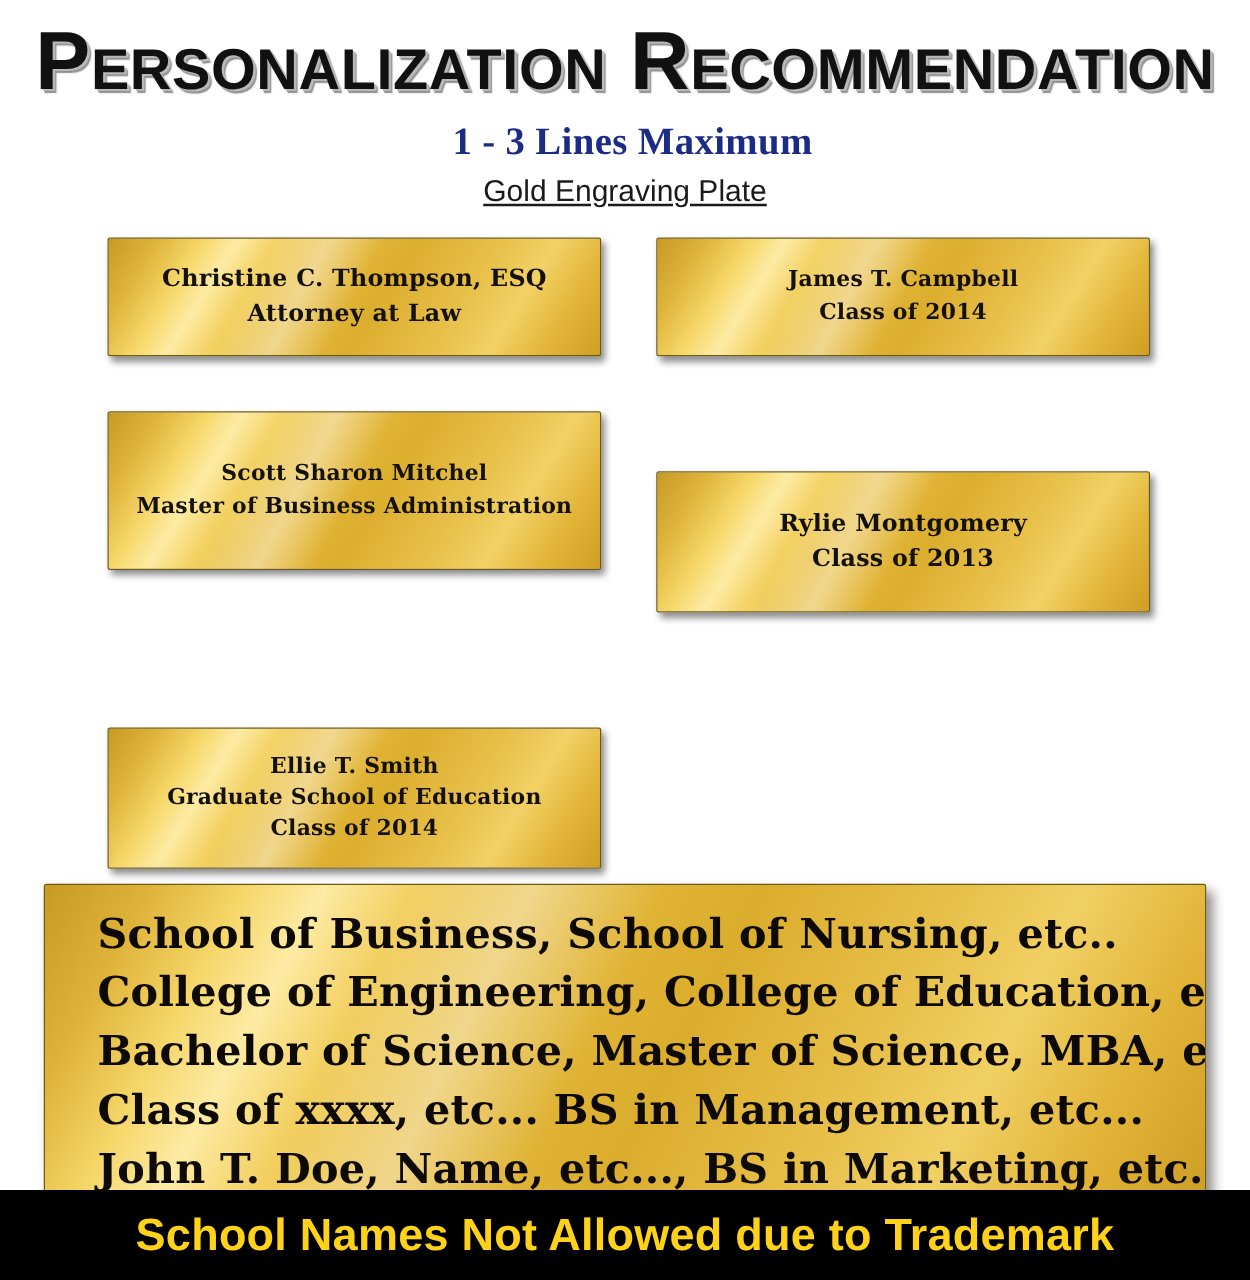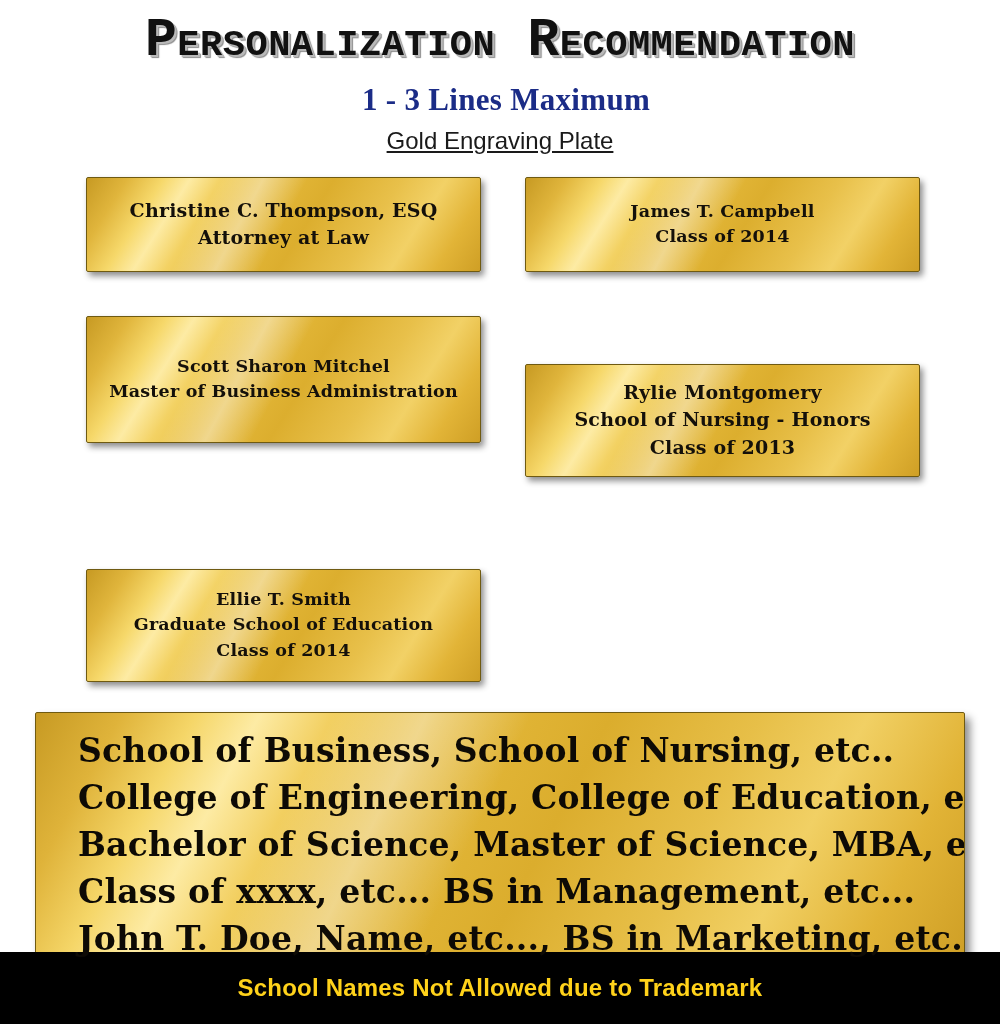--- a/index.html
+++ b/index.html
@@ -12,23 +12,23 @@
     height: 1024px;
     font-family: "Liberation Sans", sans-serif;
     position: relative;
     overflow: hidden;
   }
 
   
   .page-title {
     text-align: center;
     margin-top: 14px;
-    font-family: Liberation Mono, monospace;
-    font-weight: bold;
-    font-size: 53px;
+    font-family: Liberation Sans, sans-serif;
+    font-weight: bold;
+    font-size: 66px;
     letter-spacing: 0.5px;
     color: #111111;
     text-shadow:
        2px 2px 0 #b9b9b9,
        3px 3px 1px #8d8d8d,
       -1px -1px 0 #ffffff;
     line-height: 1.05;
     font-variant: small-caps;
     white-space: nowrap;
   }
@@ -113,21 +113,21 @@
   .row-a { height: 95px; }
   .row-b { height: 127px; }
   .row-c { height: 113px; margin-top: 48px; }
 
   
   .big-plate {
     position: relative;
     box-sizing: border-box;
     width: 930px;
     height: 268px;
-    margin: 30px auto 0 auto;
+    margin: 12px auto 0 auto;
     border: 1px solid #6f5a11;
     border-radius: 2px;
     background:
       linear-gradient(118deg,
         #c79a23 0%,
         #dfb33a 8%,
         #f5d668 15%,
         #fdeba4 21%,
         #f2cf60 28%,
         #e5ba3c 38%,
@@ -170,21 +170,21 @@
     width: 1000px;
     height: 72px;
     background: #000000;
     display: flex;
     align-items: center;
     justify-content: center;
   }
   .footer-bar .footer-text {
     font-family: "Liberation Sans", sans-serif;
     font-weight: bold;
-    font-size: 24px;
+    font-size: 36px;
     color: #ffd21a;
     letter-spacing: 0.2px;
   }
 </style>
 </head>
 <body>
 
 <div class="page-title">Personalization Recommendation</div>
 <div class="subtitle">1 - 3 Lines Maximum</div>
 <div class="subtitle2">Gold Engraving Plate</div>
@@ -202,21 +202,20 @@
   </div>
 
 
   <div class="plate row-b small-line">
     <div class="line">Scott Sharon Mitchel</div>
     <div class="line">Master of Business Administration</div>
   </div>
 
   <div class="plate row-c">
     <div class="line">Rylie Montgomery</div>
-    <div class="line">School of Nursing - Honors</div>
     <div class="line">Class of 2013</div>
   </div>
 
   <div class="plate row-c small-line">
     <div class="line">Ellie T. Smith</div>
     <div class="line">Graduate School of Education</div>
     <div class="line">Class of 2014</div>
   </div>
 
 </div>

